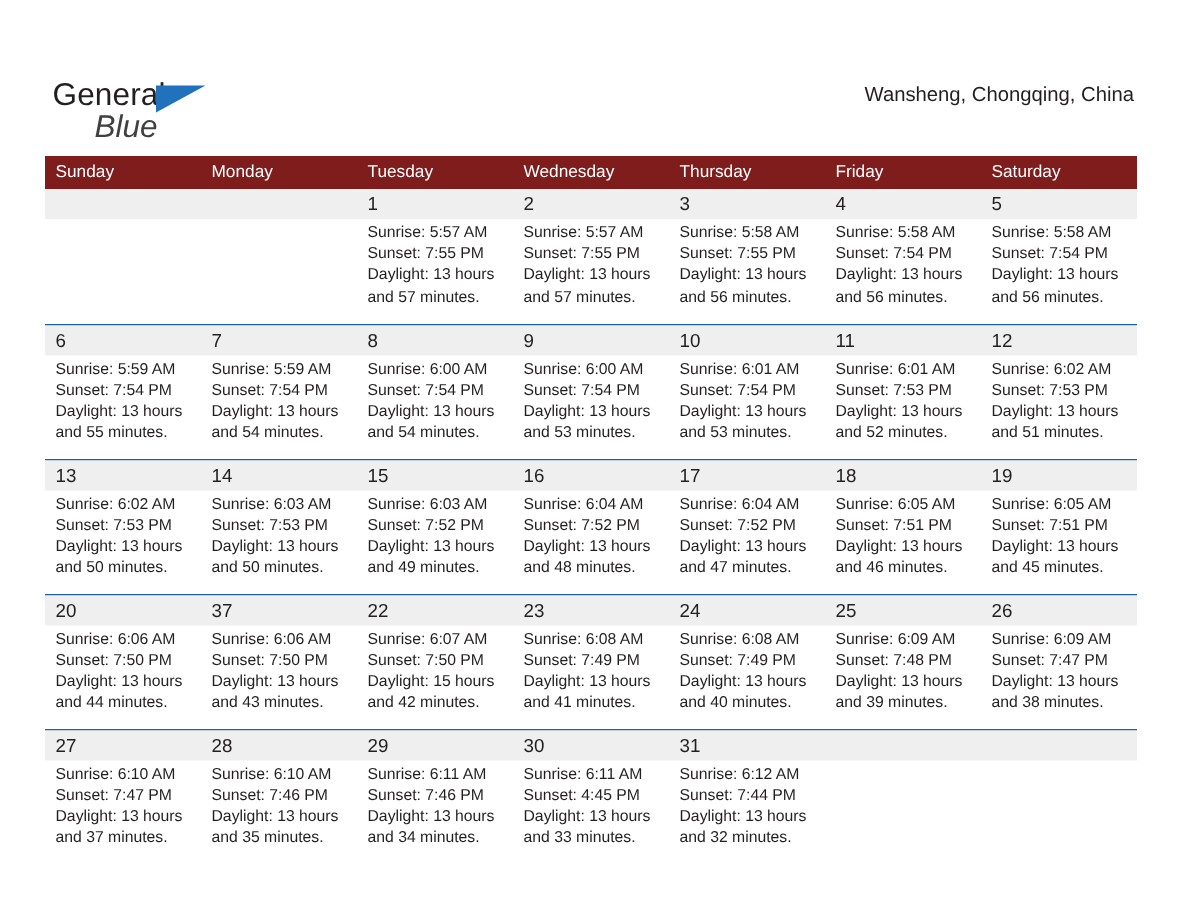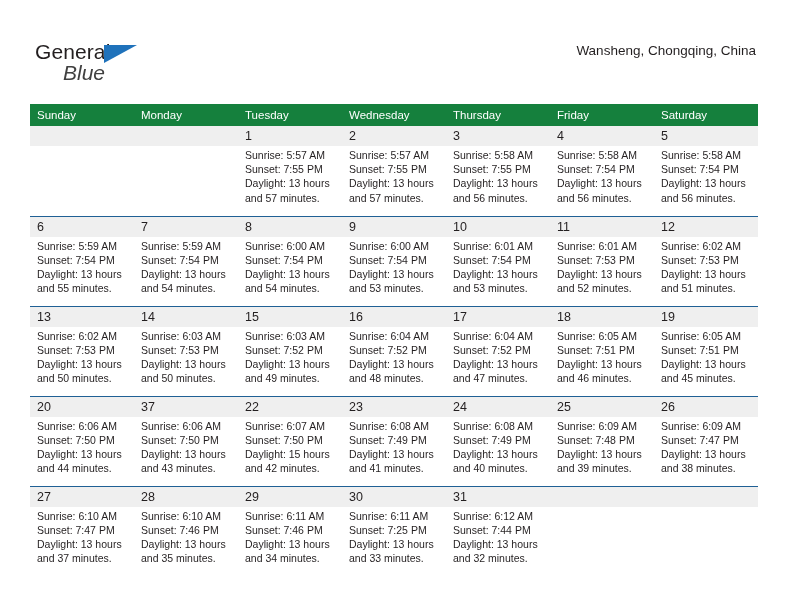--- a/index.html
+++ b/index.html
@@ -19,21 +19,21 @@
     position: relative;
     width: 792px;
     height: 612px;
     box-sizing: border-box;
   }
 
   
   .header {
     position: absolute;
     left: 0;
-    top: 4px;
+    top: 16px;
     width: 792px;
     height: 134px;
   }
 
   .logo {
     position: absolute;
     left: 35px;
     top: 36px;
     width: 180px;
     height: 48px;
@@ -94,21 +94,21 @@
   .calendar {
     position: absolute;
     left: 30px;
     top: 104px;
     width: 728px;
     border-collapse: collapse;
     table-layout: fixed;
   }
 
   .calendar th {
-    background: #15803d;
+    background: #7f1d1d;
     color: #ffffff;
     font-size: 11.5px;
     font-weight: 400;
     text-align: left;
     padding: 5px 0 5px 7px;
     height: 17px;
     box-sizing: border-box;
     border: none;
   }
 
@@ -499,21 +499,21 @@
                 <div>Sunset: 7:46 PM</div>
                 <div class="daylight">Daylight: 13 hours and 34 minutes.</div>
               </div>
             </div>
           </td>
           <td>
             <div class="cell-inner">
               <span class="daynum">30</span>
               <div class="details">
                 <div>Sunrise: 6:11 AM</div>
-                <div>Sunset: 7:25 PM</div>
+                <div>Sunset: 4:45 PM</div>
                 <div class="daylight">Daylight: 13 hours and 33 minutes.</div>
               </div>
             </div>
           </td>
           <td>
             <div class="cell-inner">
               <span class="daynum">31</span>
               <div class="details">
                 <div>Sunrise: 6:12 AM</div>
                 <div>Sunset: 7:44 PM</div>

